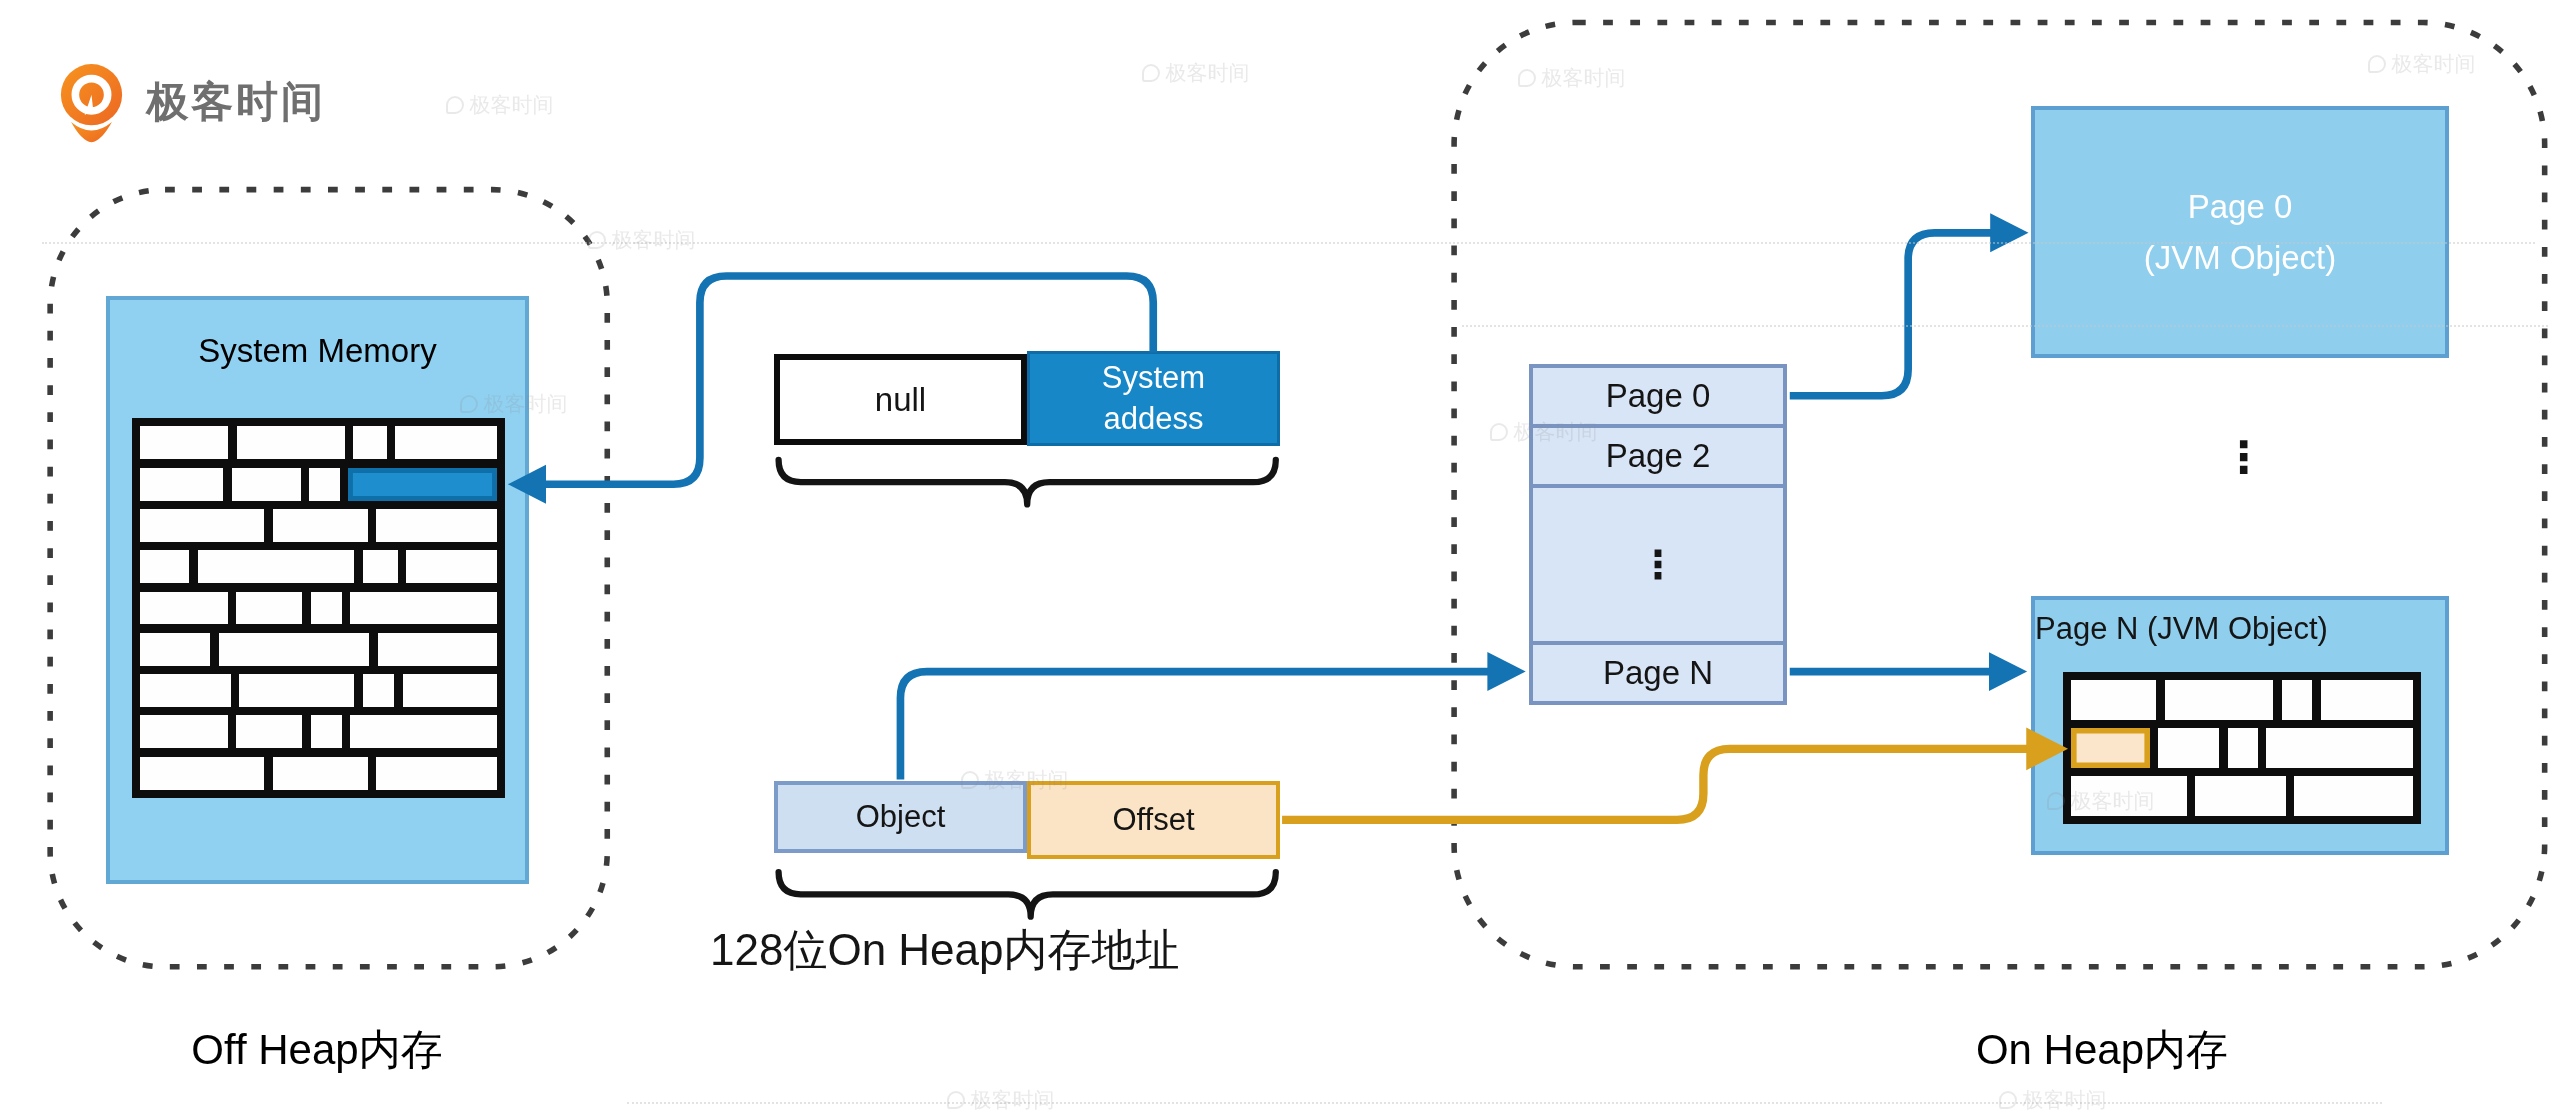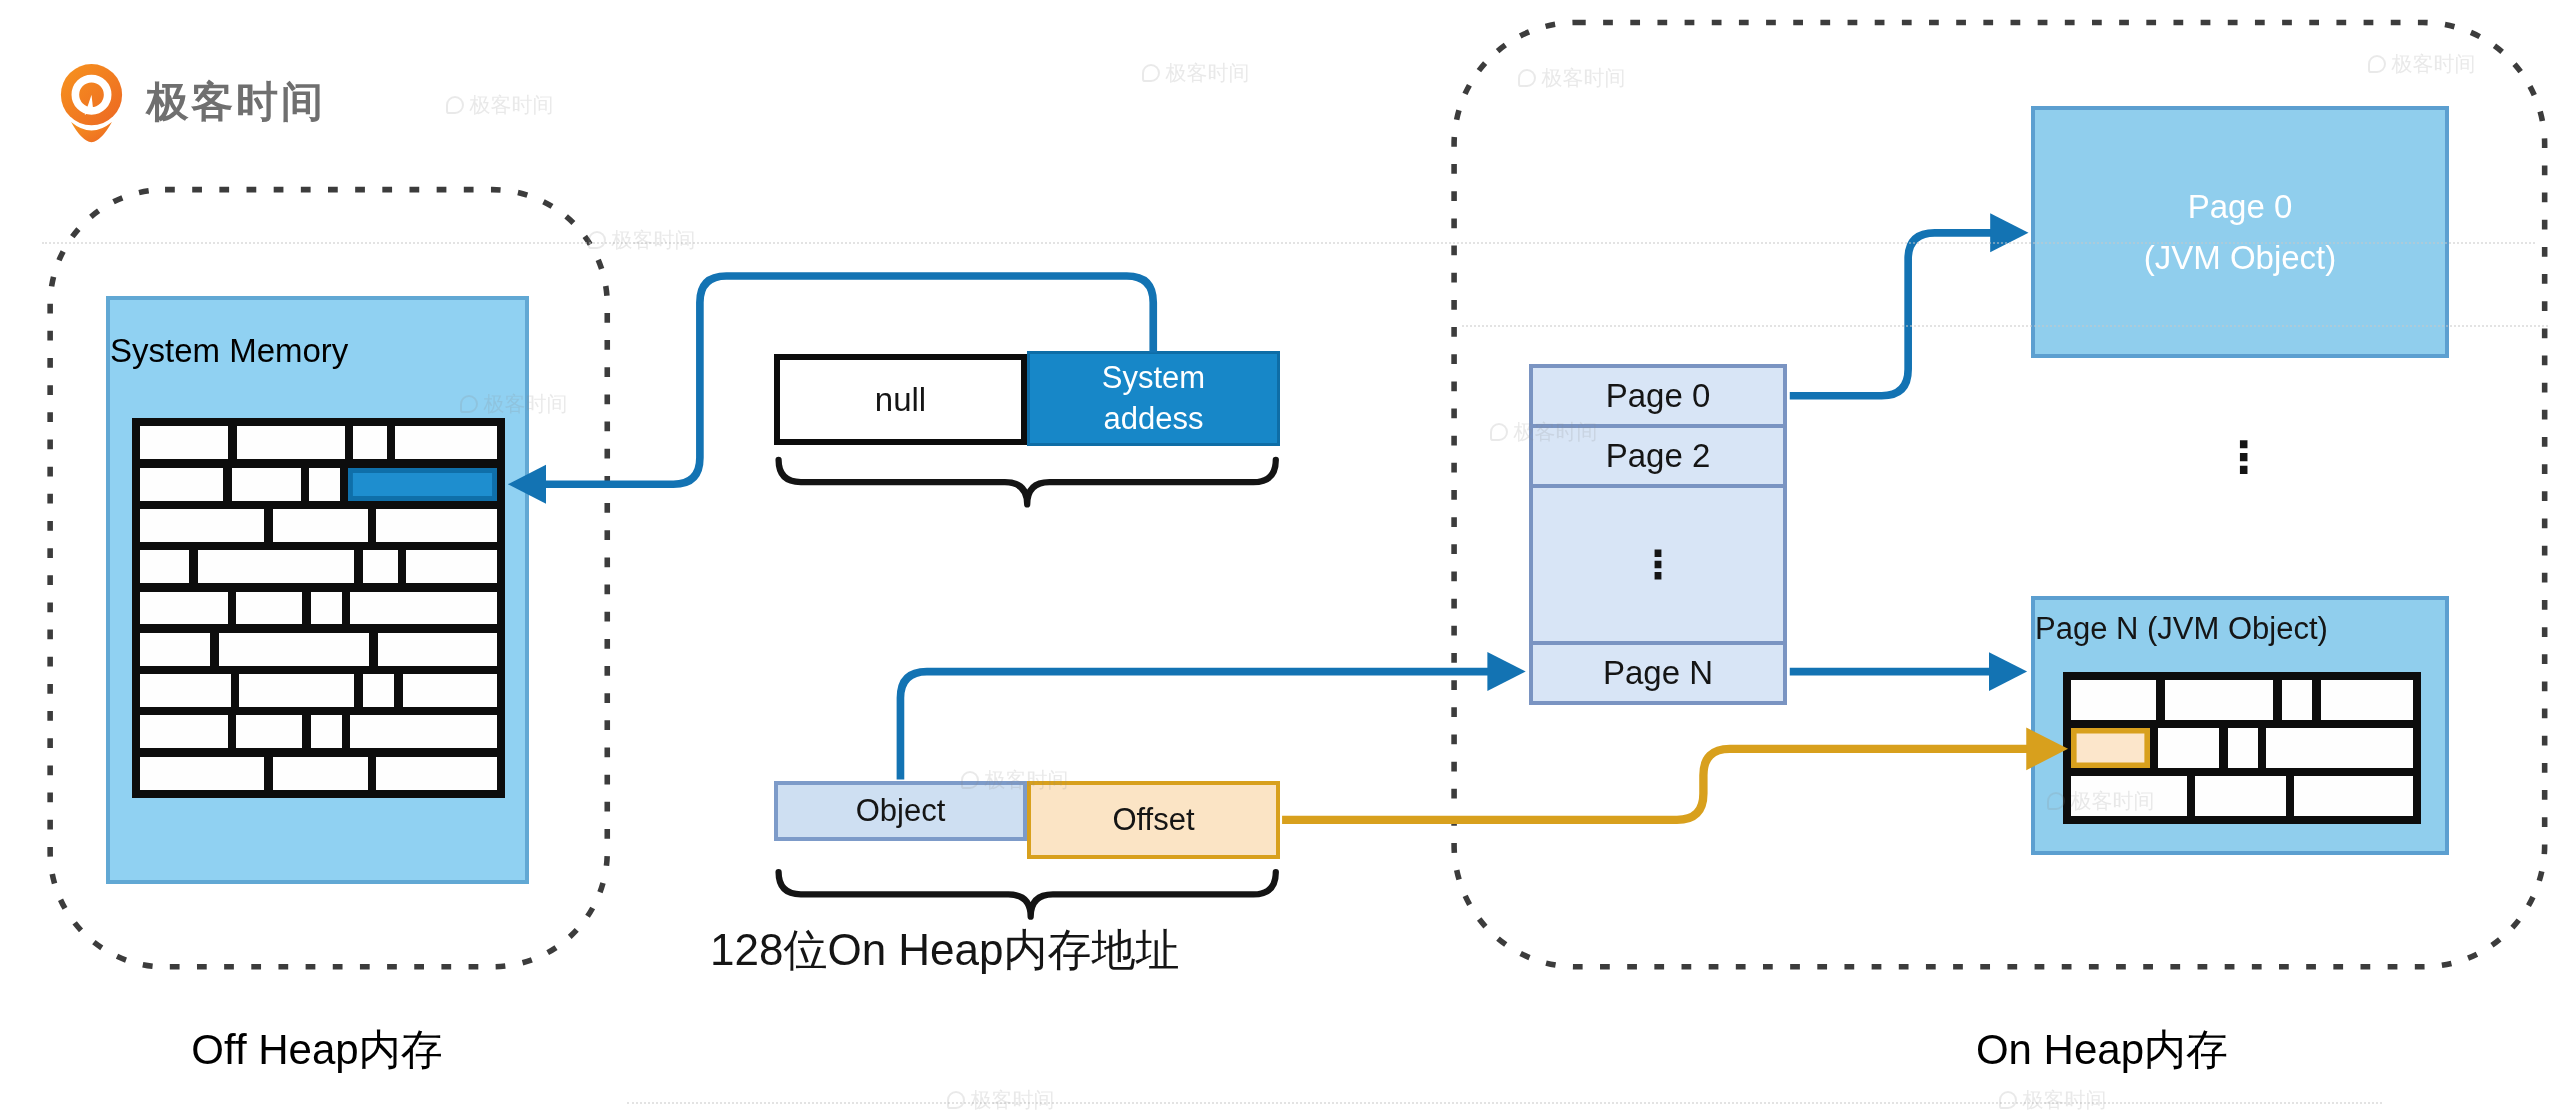--- a/index.html
+++ b/index.html
@@ -29,38 +29,38 @@
   #logo{position:absolute;left:49px;top:59px;display:flex;align-items:center;gap:12.5px;z-index:4;}
   #logo .logo-text{font-size:42px;font-weight:600;color:#6F6F6F;letter-spacing:2.8px;}
 
   
   .abs{position:absolute;}
   .center{display:flex;align-items:center;justify-content:center;text-align:center;}
 
   
   #system-memory{left:106px;top:296px;width:423px;height:588px;background:var(--sky);
     border:4.2px solid var(--sky-border);z-index:2;}
-  #system-memory .sm-title{position:absolute;top:32px;left:0;width:100%;text-align:left;
+  #system-memory .sm-title{position:absolute;top:32px;left:0;width:100%;text-align:center;
     font-size:33px;color:#000;}
   #sm-bricks{position:absolute;left:22px;top:118px;width:373px;height:380px;}
 
   
   .bricks{background:#0D0D0D;padding:8.4px;display:flex;flex-direction:column;gap:8.4px;width:100%;height:100%;}
   .brow{flex:1;display:flex;gap:8.4px;}
   .bcell{background:#FEFEFE;}
   .hl-blue{background:#1E8ECF;box-shadow:inset 0 0 0 4.9px #0F6FA9;}
   .hl-peach{background:var(--peach);box-shadow:inset 0 0 0 5.6px var(--orange);}
 
   
   #null-cell{left:774px;top:354px;width:253px;height:91px;background:#fff;border:6.3px solid #0c0c0c;
     font-size:33px;z-index:2;}
   #direct-cell{left:1027px;top:351px;width:253px;height:95px;background:var(--blue-fill);
     border:3.5px solid var(--blue-fill-dark);color:#fff;font-size:31px;line-height:1.3;
     flex-direction:column;z-index:2;}
-  #object-cell{left:774px;top:781px;width:253px;height:60px;background:var(--object-fill);
+  #object-cell{left:774px;top:781px;width:253px;height:72px;background:var(--object-fill);
     border:4.9px solid var(--object-border);font-size:31px;z-index:2;}
   #offset-cell{left:1027px;top:781px;width:253px;height:78px;background:var(--offset-fill);
     border:4.9px solid var(--orange);font-size:31px;z-index:2;}
   #offheap-caption{left:735px;top:513px;width:585px;text-align:center;font-size:36px;z-index:2;}
   #onheap-caption{left:710px;top:921px;width:641px;text-align:left;font-size:44px;z-index:2;}
 
   
   #ptable-title{left:1483px;top:237px;width:348px;text-align:center;font-size:33px;line-height:1.5;z-index:2;}
   #ptable{left:1529px;top:364px;width:258px;height:341px;background:var(--table-border);
     border:4.2px solid var(--table-border);display:flex;flex-direction:column;gap:4.2px;z-index:2;}

